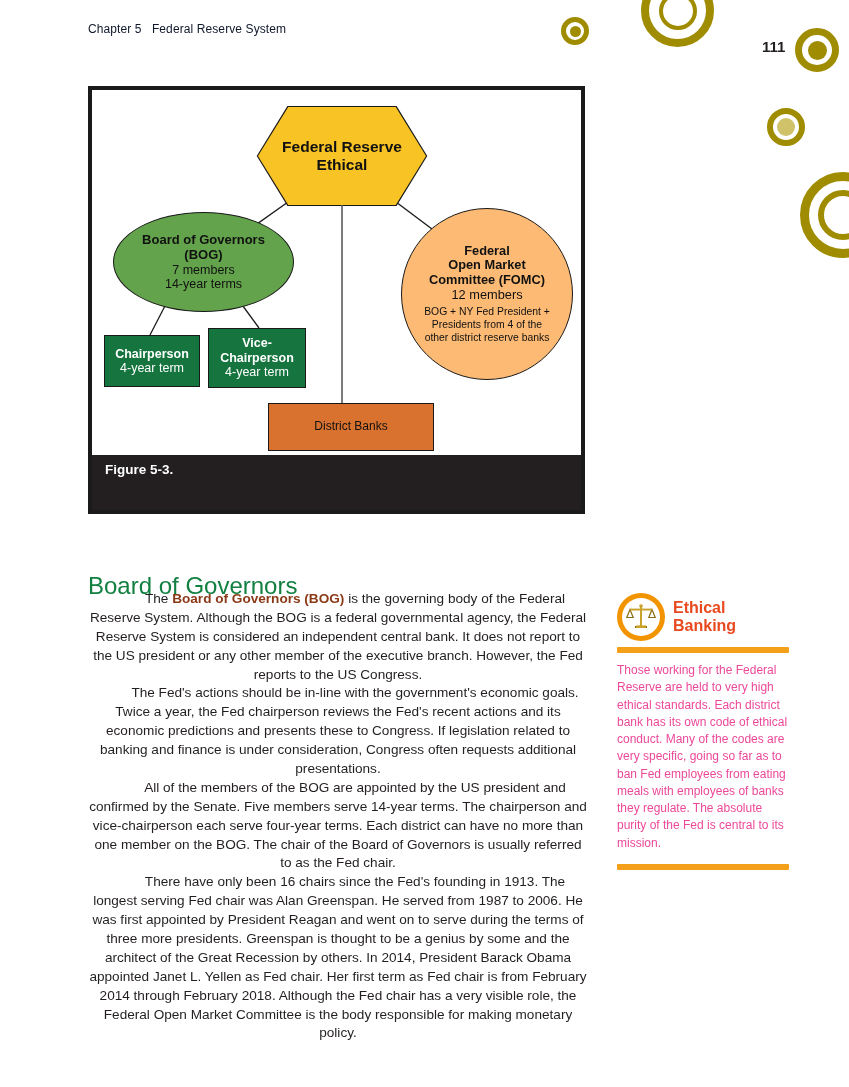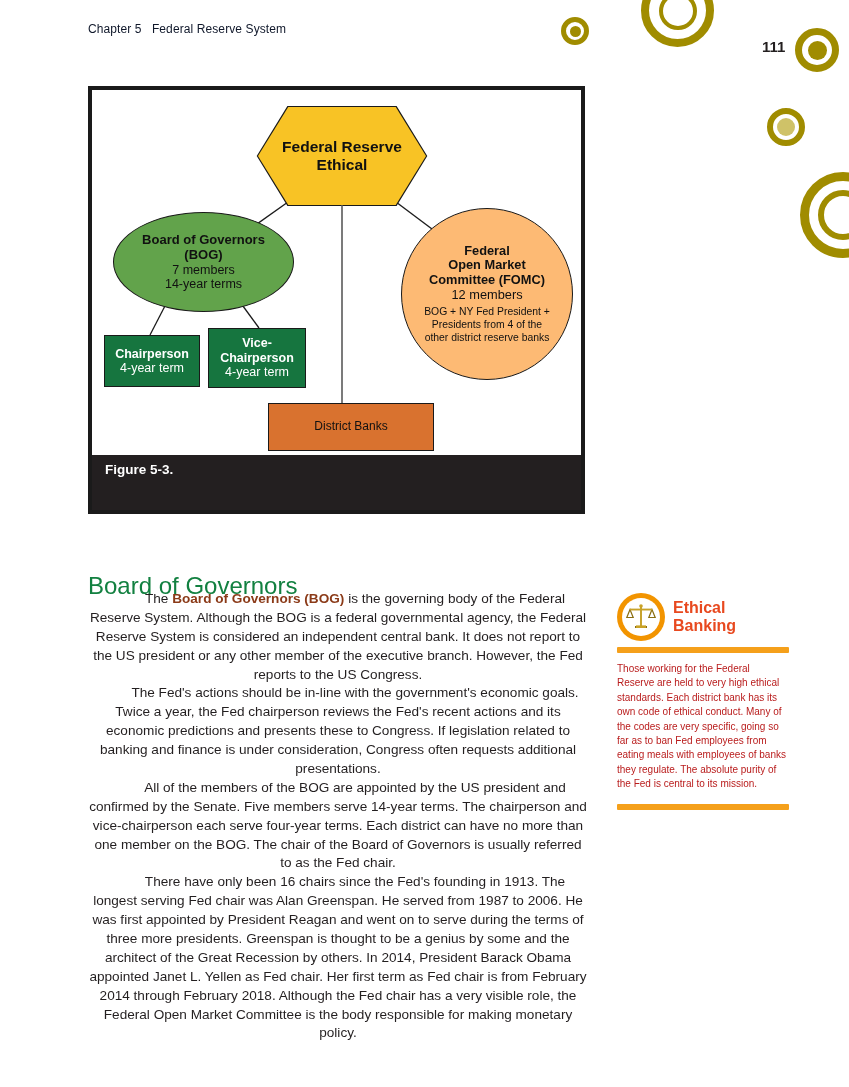--- a/index.html
+++ b/index.html
@@ -267,23 +267,23 @@
     line-height: 1.12;
   }
   .feature-rule {
     height: 6px;
     background: #f5a01b;
     margin: 5px 0 9px 0;
     border-radius: 1px;
   }
   .feature-rule.bottom { margin: 12px 0 0 0; }
   .feature-body {
-    font-size: 10px;
+    font-size: 12px;
     line-height: 1.44;
-    color: #b91c1c;
+    color: #ec4899;
   }
 </style>
 </head>
 <body>
 
 <div class="deco deco-ring-a"></div>
 <div class="deco deco-ring-b"></div>
 <div class="deco deco-ring-c"></div>
 <div class="deco deco-ring-d"></div>
 <div class="deco deco-ring-e"></div>

